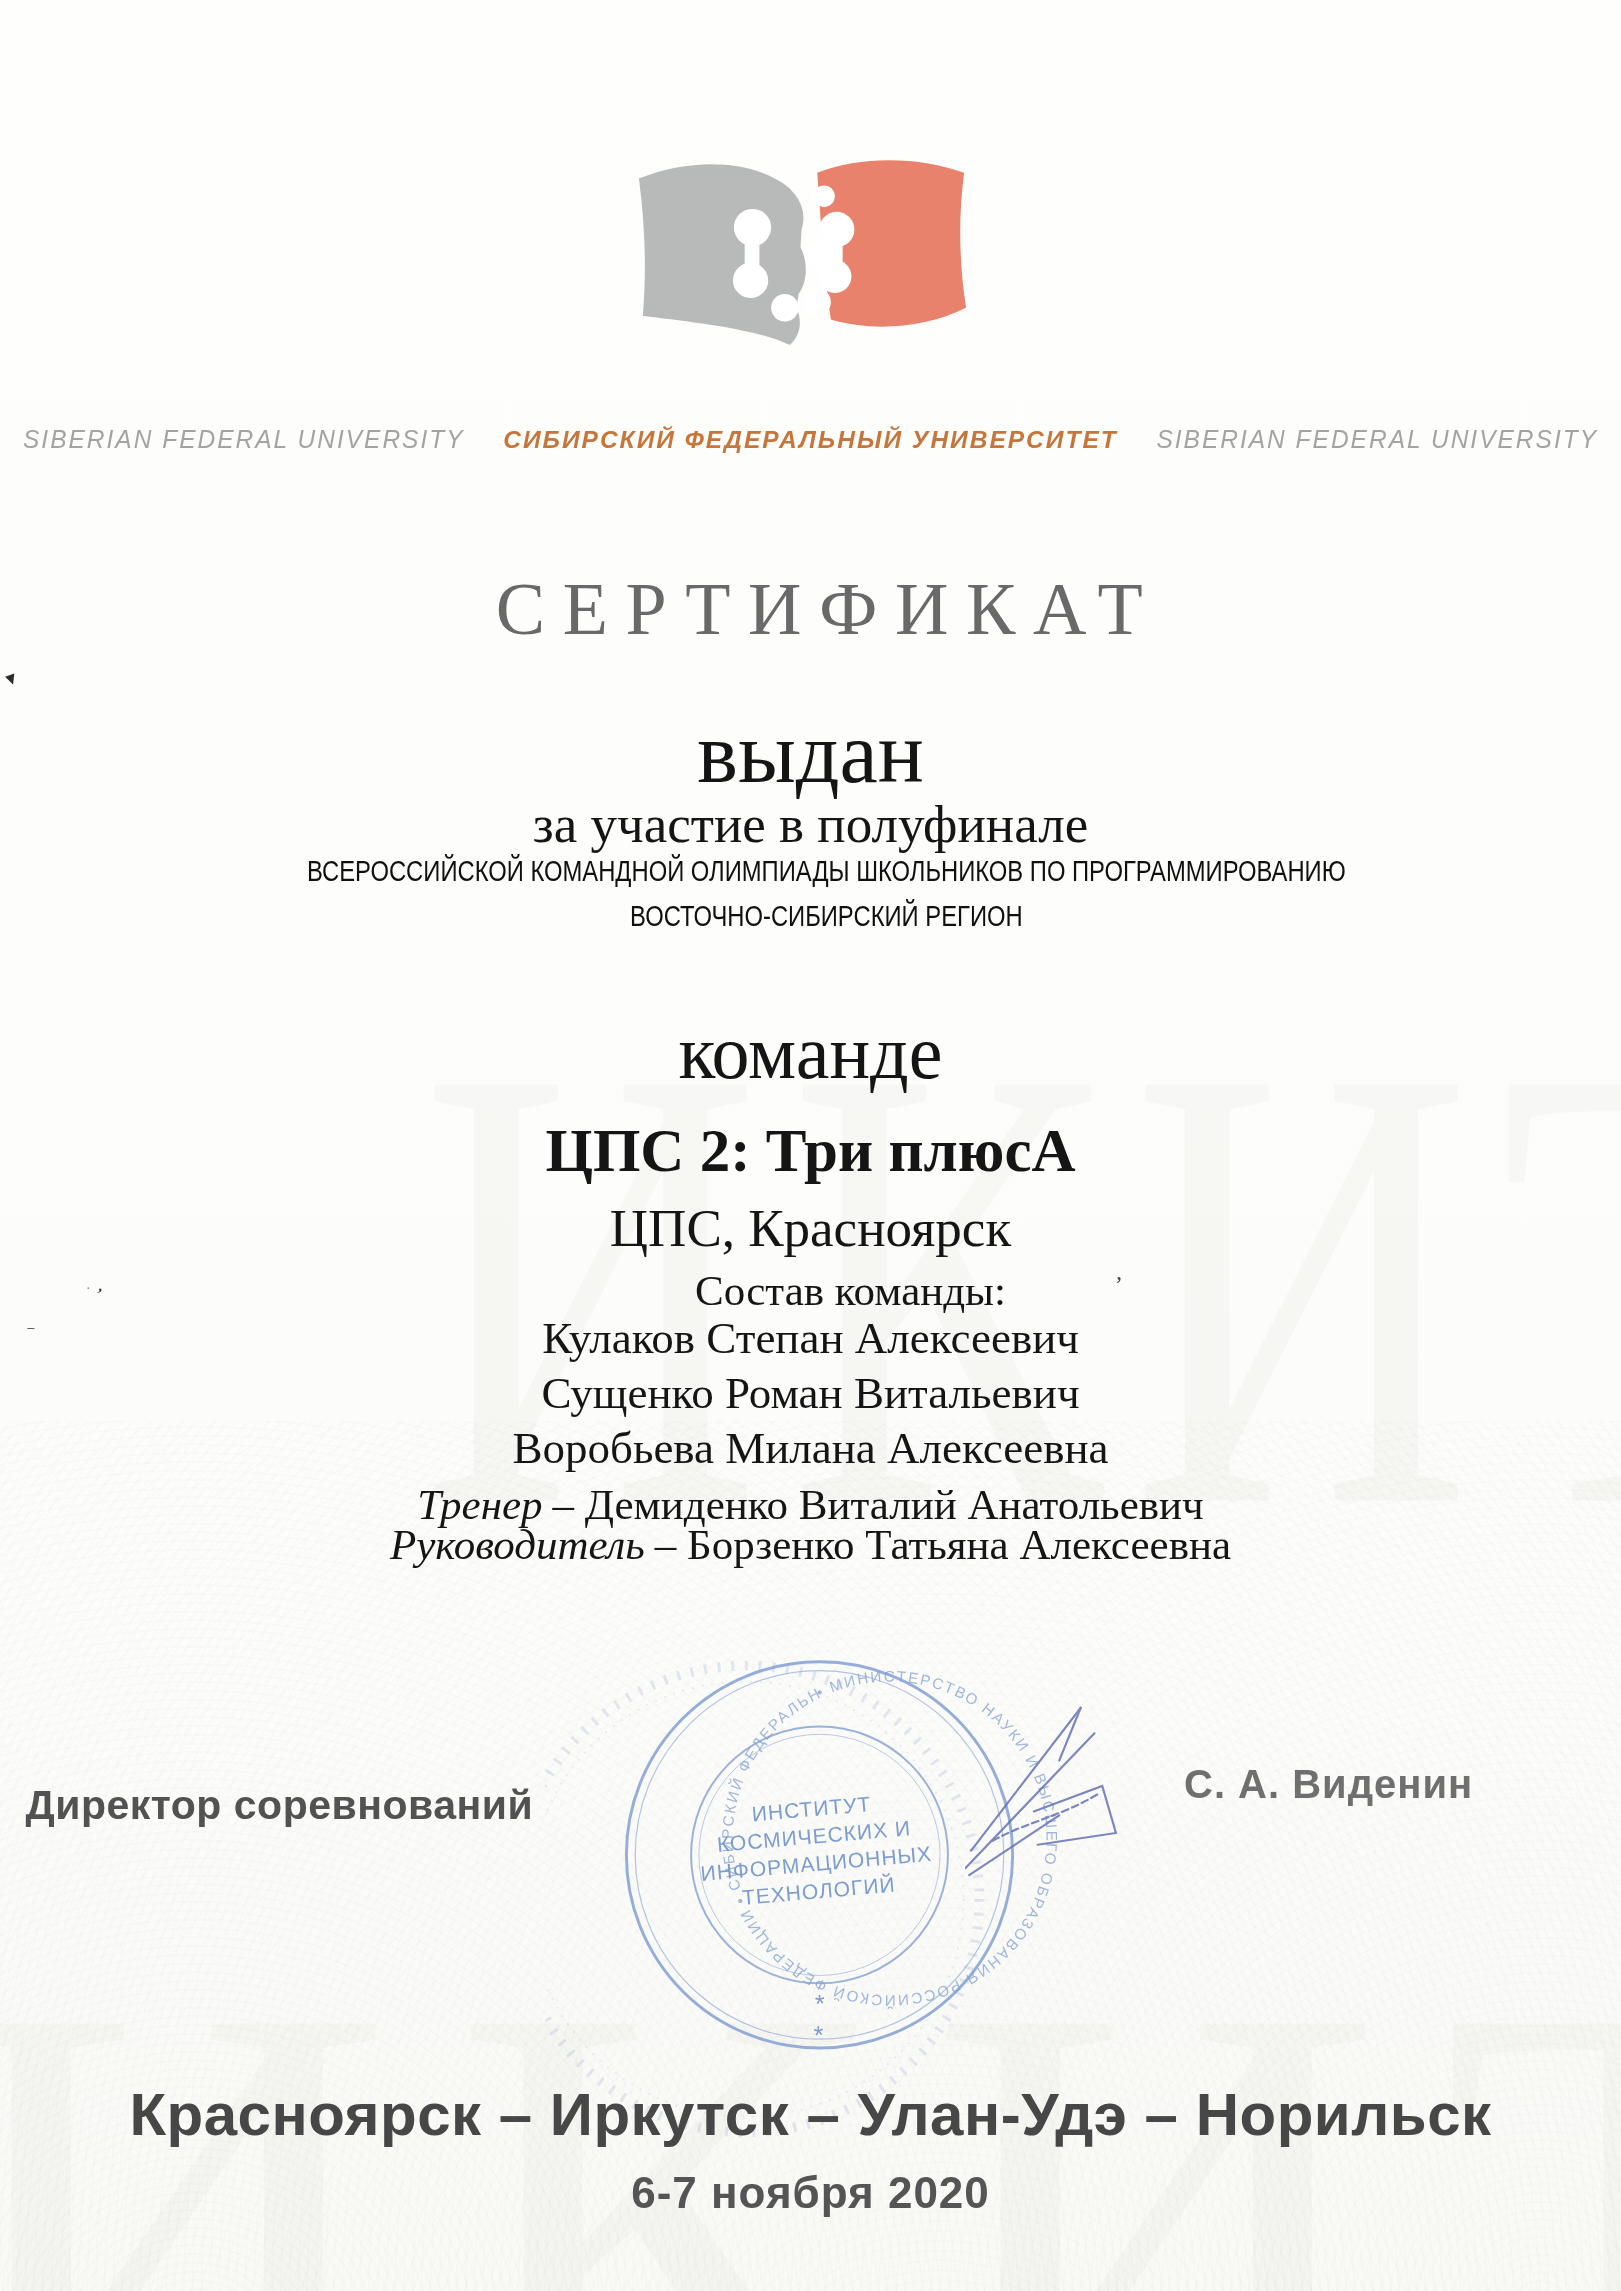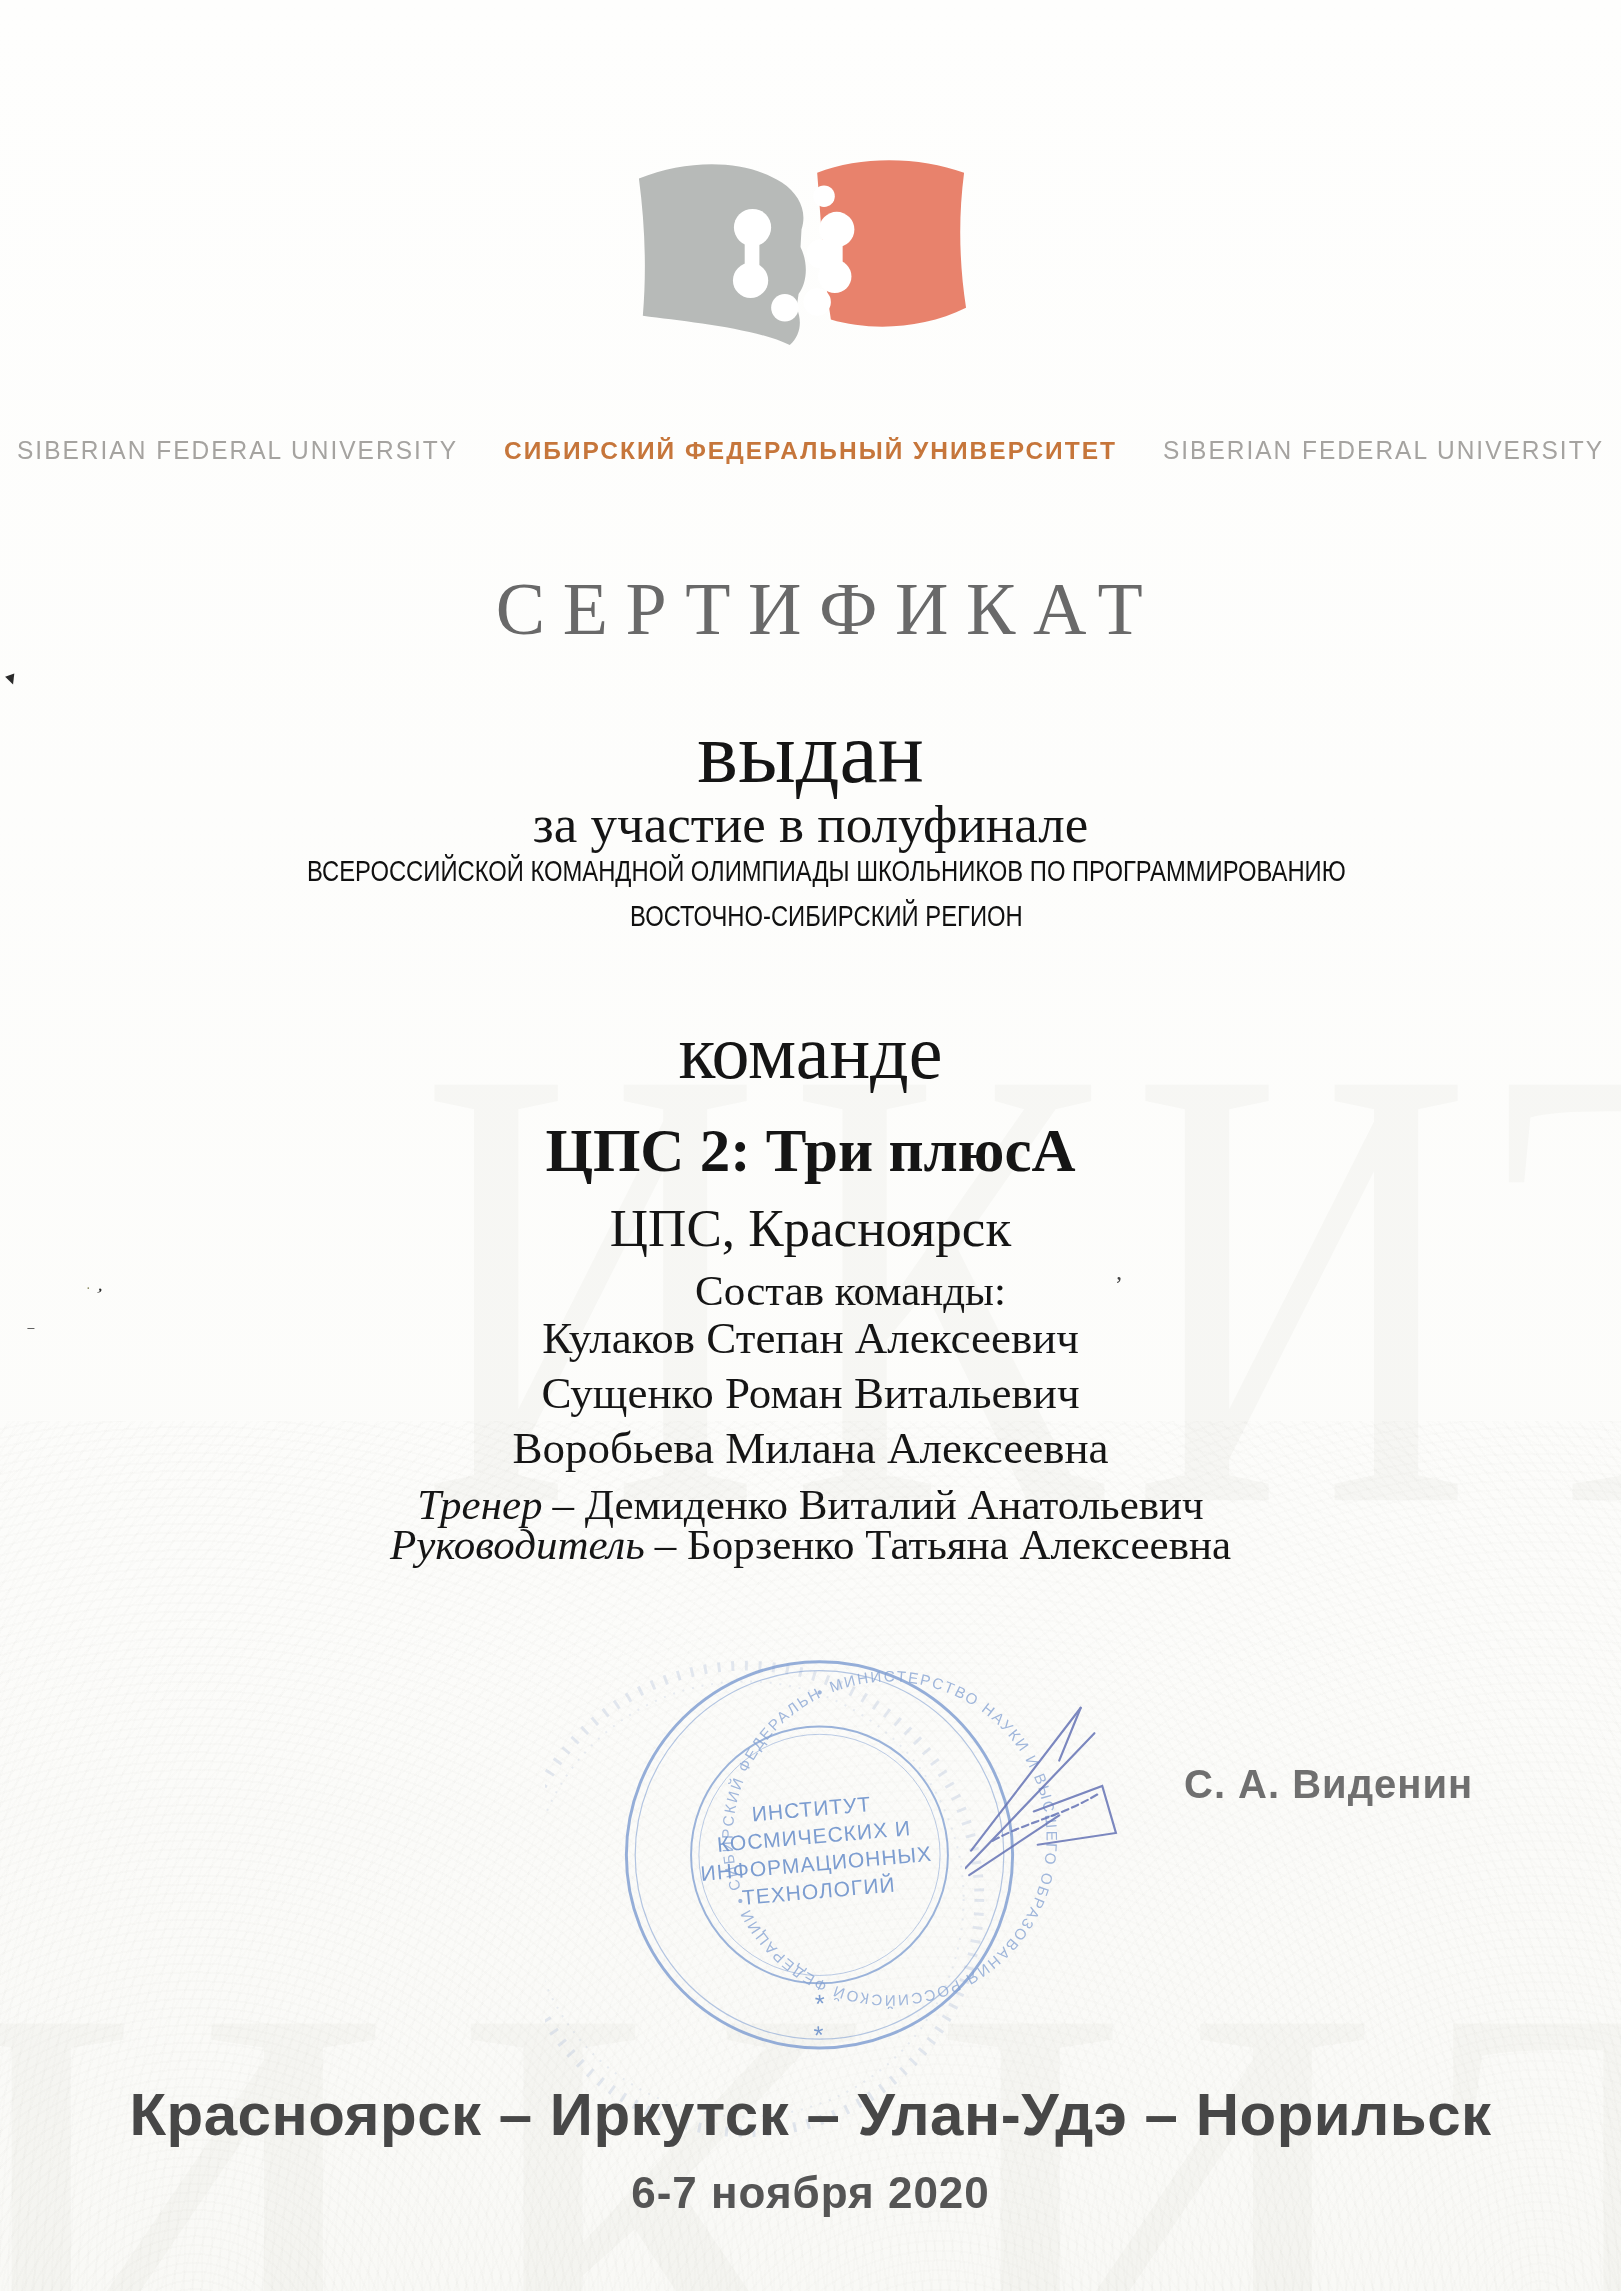--- a/index.html
+++ b/index.html
@@ -6,24 +6,25 @@
   .page{
     position:relative; width:1621px; height:2292px; margin:0 auto;
     background:linear-gradient(180deg,#fefefd 0%,#fcfcfa 70%,#f9f9f6 100%);
     overflow:hidden;
     font-family:"Liberation Serif", serif; color:#151515;
   }
   .abs{position:absolute;}
   .ctr{left:0; width:1621px; text-align:center;}
   .sans{font-family:"Liberation Sans", sans-serif;}
   .brand-row{
-    top:437px; left:0; right:0; display:flex; justify-content:space-between;
-    padding:0 17px; font-family:"Liberation Sans", sans-serif;
+    top:426px; left:0; right:0; display:flex; justify-content:space-between;
+    padding:0 23px; font-family:"Liberation Sans", sans-serif;
     font-size:24.5px; letter-spacing:2px; color:#a5a3a0; font-weight:400;
     white-space:nowrap;
+    font-style:italic;
   }
   .brand-center{color:#c6763b; font-weight:700;}
   .brand-side{transform:scaleY(1.05);}
   .title{top:567px; font-size:74px; letter-spacing:17.6px; padding-left:17.6px; color:#696969; font-weight:400;}
   .issued{top:708px; font-size:86px; line-height:90px;}
   .reason1{top:796px; font-size:53px; line-height:57px;}
   .capsline{font-family:"Liberation Sans", sans-serif; font-size:29px; font-weight:400; color:#101010; line-height:45px;margin-left:16px;}
   .capsline .cond{display:inline-block; transform:scaleX(0.82); transform-origin:center; white-space:nowrap;}
   .caps2{top:849px;}
   .caps3{top:894px;}
@@ -144,20 +145,21 @@
     <g stroke="#6573b5" stroke-width="2.2" fill="none" opacity="0.85" stroke-linecap="round">
       <path d="M 6,158 L 118,12"></path>
       <path d="M 0,176 L 132,38"></path>
       <path d="M 118,12 L 96,66"></path>
       <path d="M 28,148 C 64,128 96,124 136,100" stroke-dasharray="7 4"></path>
       <path d="M 70,118 L 140,92 L 154,140 L 74,152"></path>
       <path d="M 4,183 L 96,122"></path>
     </g>
   </svg>
 
+  <div class="abs sans director">Директор соревнований</div>
   <div class="abs sans signname">С. А. Виденин</div>
 
   <div class="abs ctr sans cities">Красноярск – Иркутск – Улан-Удэ – Норильск</div>
   <div class="abs ctr sans dates">6-7 ноября 2020</div>
 
   <div class="abs speck" style="left:5.9px; top:674px; transform:rotate(-20deg);">▾</div>
   <div class="abs speck" style="left:86px; top:1284px; color:#8a8a60; font-size:13.7px;">·</div>
   <div class="abs speck" style="left:100px; top:1280px; transform:rotate(25deg);">,</div>
   <div class="abs speck" style="left:27.4px; top:1323px; font-size:13.7px;">–</div>
   <div class="abs speck" style="left:1115px; top:1280px; font-size:23.5px; color:#444;">’</div>

